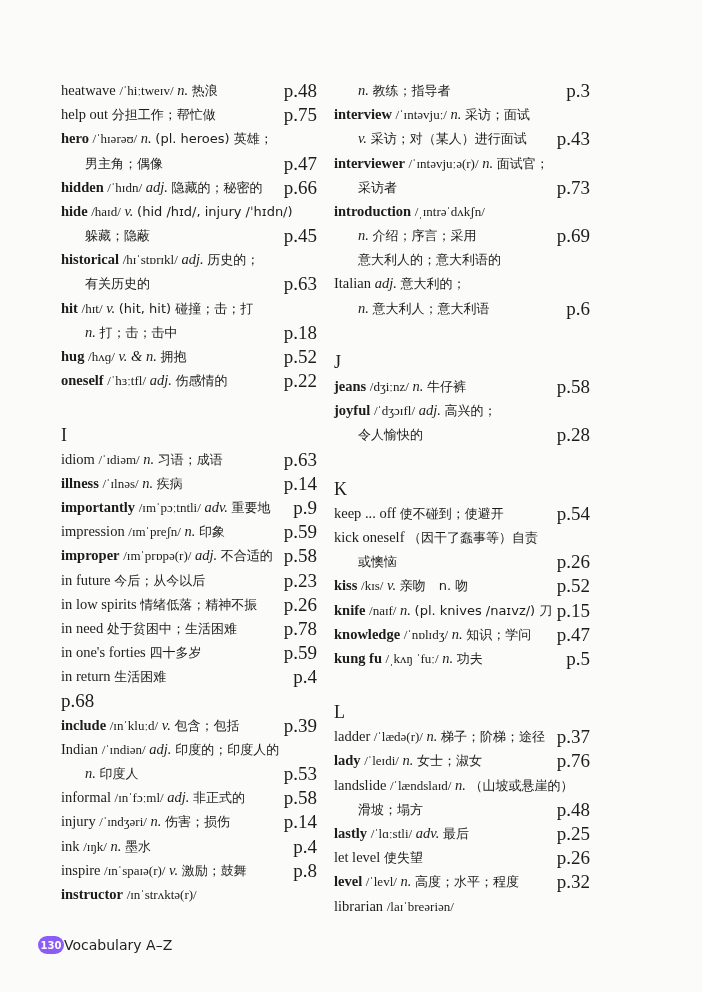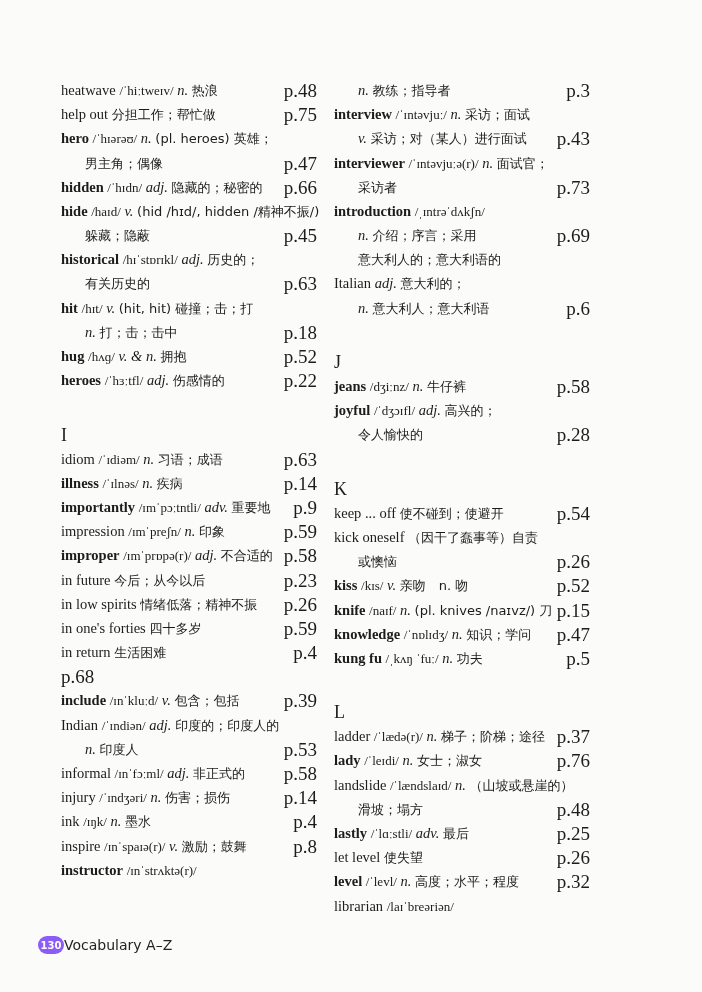--- a/index.html
+++ b/index.html
@@ -49,21 +49,21 @@
     </div>
     <div class="line indent">
       <span class="txt"><span class="zh">男主角；偶像</span></span>
       <span class="pg">p.47</span>
     </div>
     <div class="line">
       <span class="txt"><span class="hw">hidden</span> <span class="ph">/ˈhɪdn/</span> <span class="pos">adj.</span> <span class="zh">隐藏的；秘密的</span></span>
       <span class="pg">p.66</span>
     </div>
     <div class="line">
-      <span class="txt"><span class="hw">hide</span> <span class="ph">/haɪd/</span> <span class="pos">v.</span> <span class="zh">(hid /hɪd/, hidden /精神不振/)</span></span>
+      <span class="txt"><span class="hw">hide</span> <span class="ph">/haɪd/</span> <span class="pos">v.</span> <span class="zh">(hid /hɪd/, injury /ˈhɪdn/)</span></span>
       <span class="pg"></span>
     </div>
     <div class="line indent">
       <span class="txt"><span class="zh">躲藏；隐蔽</span></span>
       <span class="pg">p.45</span>
     </div>
     <div class="line">
       <span class="txt"><span class="hw">historical</span> <span class="ph">/hɪˈstɒrɪkl/</span> <span class="pos">adj.</span> <span class="zh">历史的；</span></span>
       <span class="pg"></span>
     </div>
@@ -77,21 +77,21 @@
     </div>
     <div class="line indent">
       <span class="txt"><span class="pos">n.</span> <span class="zh">打；击；击中</span></span>
       <span class="pg">p.18</span>
     </div>
     <div class="line">
       <span class="txt"><span class="hw">hug</span> <span class="ph">/hʌɡ/</span> <span class="pos">v. &amp; n.</span> <span class="zh">拥抱</span></span>
       <span class="pg">p.52</span>
     </div>
     <div class="line">
-      <span class="txt"><span class="hw">heroes</span> <span class="ph">/ˈhɜːtfl/</span> <span class="pos">adj.</span> <span class="zh">伤感情的</span></span>
+      <span class="txt"><span class="hw">oneself</span> <span class="ph">/ˈhɜːtfl/</span> <span class="pos">adj.</span> <span class="zh">伤感情的</span></span>
       <span class="pg">p.22</span>
     </div>
     <div class="spacer"></div>
     <div class="section-letter">I</div>
     <div class="line">
       <span class="txt"><span>idiom</span> <span class="ph">/ˈɪdiəm/</span> <span class="pos">n.</span> <span class="zh">习语；成语</span></span>
       <span class="pg">p.63</span>
     </div>
     <div class="line">
       <span class="txt"><span class="hw">illness</span> <span class="ph">/ˈɪlnəs/</span> <span class="pos">n.</span> <span class="zh">疾病</span></span>
@@ -109,20 +109,24 @@
       <span class="txt"><span class="hw">improper</span> <span class="ph">/ɪmˈprɒpə(r)/</span> <span class="pos">adj.</span> <span class="zh">不合适的</span></span>
       <span class="pg">p.58</span>
     </div>
     <div class="line">
       <span class="txt"><span>in future</span> <span class="zh">今后；从今以后</span></span>
       <span class="pg">p.23</span>
     </div>
     <div class="line">
       <span class="txt"><span>in low spirits</span> <span class="zh">情绪低落；精神不振</span></span>
       <span class="pg">p.26</span>
+    </div>
+    <div class="line">
+      <span class="txt"><span>in need</span> <span class="zh">处于贫困中；生活困难</span></span>
+      <span class="pg">p.78</span>
     </div>
     <div class="line">
       <span class="txt"><span>in one's forties</span> <span class="zh">四十多岁</span></span>
       <span class="pg">p.59</span>
     </div>
     <div class="line">
       <span class="txt"><span>in return</span> <span class="zh">生活困难</span></span>
       <span class="pg">p.4</span>
     </div>
     <div class="line">

